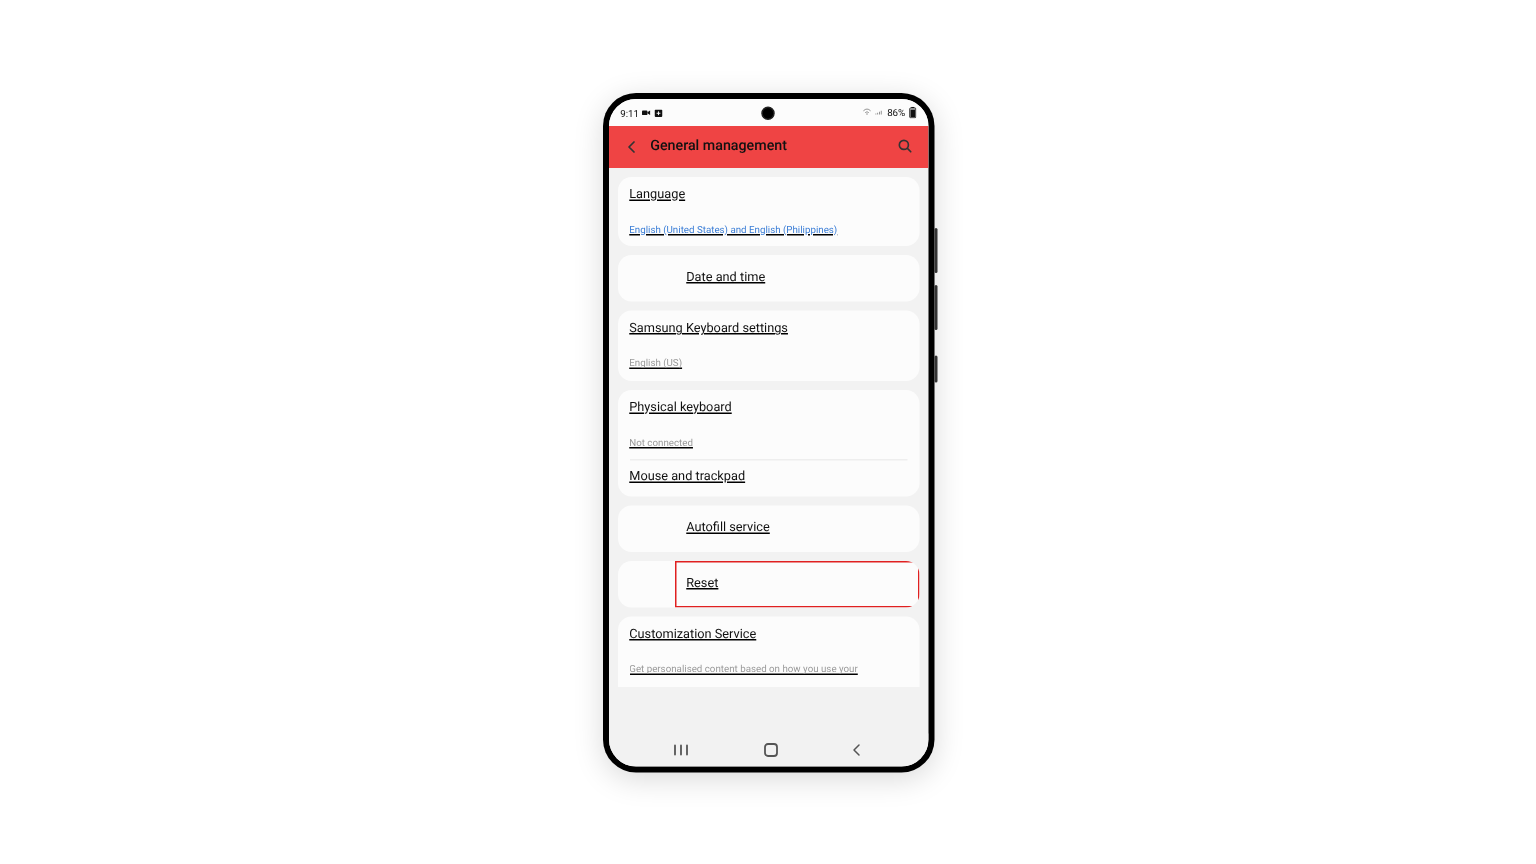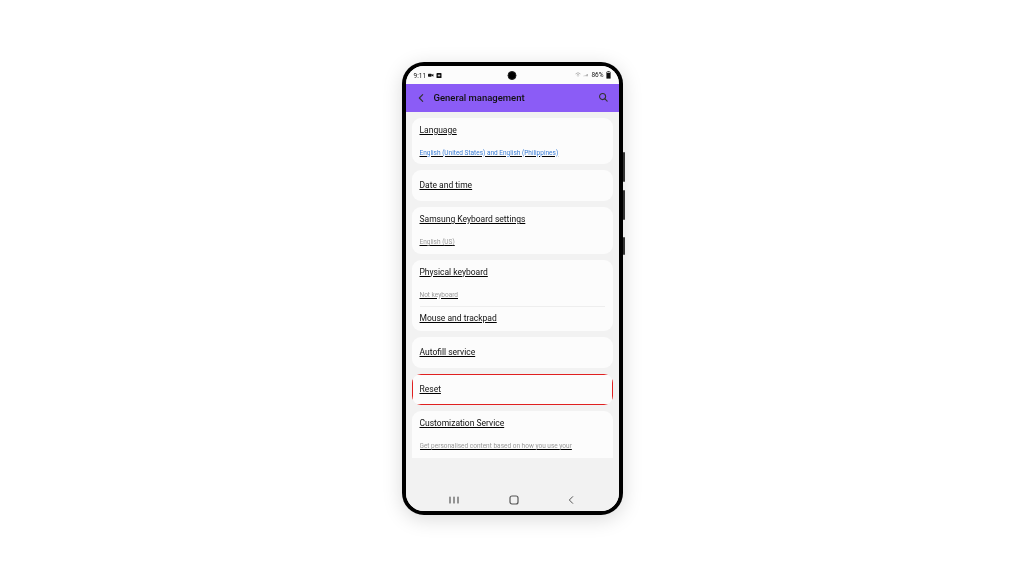--- a/index.html
+++ b/index.html
@@ -61,21 +61,21 @@
     justify-content: space-between;
     padding: 2px 8px 0 8px;
     font-size: 6.5px;
     background: #fcfcfc;
     color: #111;
   }
   .status-left { display: flex; align-items: center; gap: 2px; }
   .status-right { display: flex; align-items: flex-start; gap: 2px; }
   .icon-mini { width: 6px; height: 5px; display: inline-block; }
   .header {
-    background: #8b5cf6;
+    background: #ef4444;
     height: 28px;
     display: flex;
     align-items: center;
     padding: 0 10px;
     gap: 8px;
   }
   .back-icon svg, .search-icon svg { display: block; }
   .header-title {
     flex: 1;
     font-size: 9.5px;
@@ -117,20 +117,21 @@
     margin-top: 13px;
   }
   .item-sub.accent { color: #3a7dd6; }
   .item.highlighted {
     outline: 1.5px solid #e02020;
     outline-offset: -1px;
     position: relative;
   }
   .item-single {
     padding: 10px 8px;
+    margin-left: 38px;
   }
   .group.cut {
     margin-bottom: 0;
     border-bottom-left-radius: 0;
     border-bottom-right-radius: 0;
   }
   .group.cut .item-sub { white-space: nowrap; overflow: hidden; text-overflow: clip; }
   .navbar {
     height: 22px;
     background: #f2f2f2;
@@ -225,21 +226,21 @@
       <div class="group">
         <div class="item">
           <div class="item-title">Samsung Keyboard settings</div>
           <div class="item-sub">English (US)</div>
         </div>
       </div>
 
       <div class="group">
         <div class="item">
           <div class="item-title">Physical keyboard</div>
-          <div class="item-sub">Not keyboard</div>
+          <div class="item-sub">Not connected</div>
         </div>
         <div class="item">
           <div class="item-title">Mouse and trackpad</div>
         </div>
       </div>
 
       <div class="group">
         <div class="item item-single">
           <div class="item-title">Autofill service</div>
         </div>

